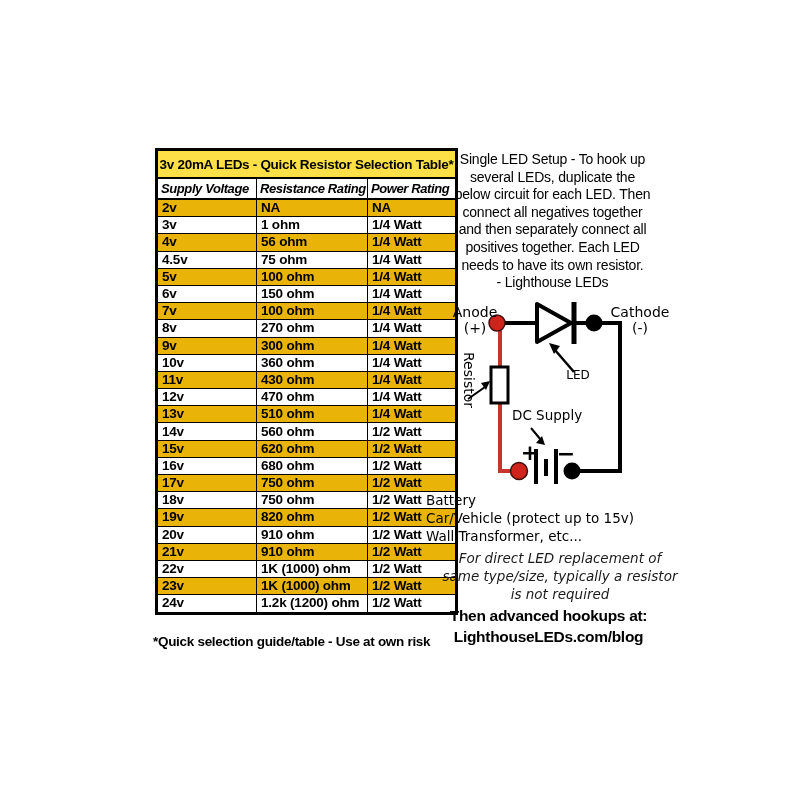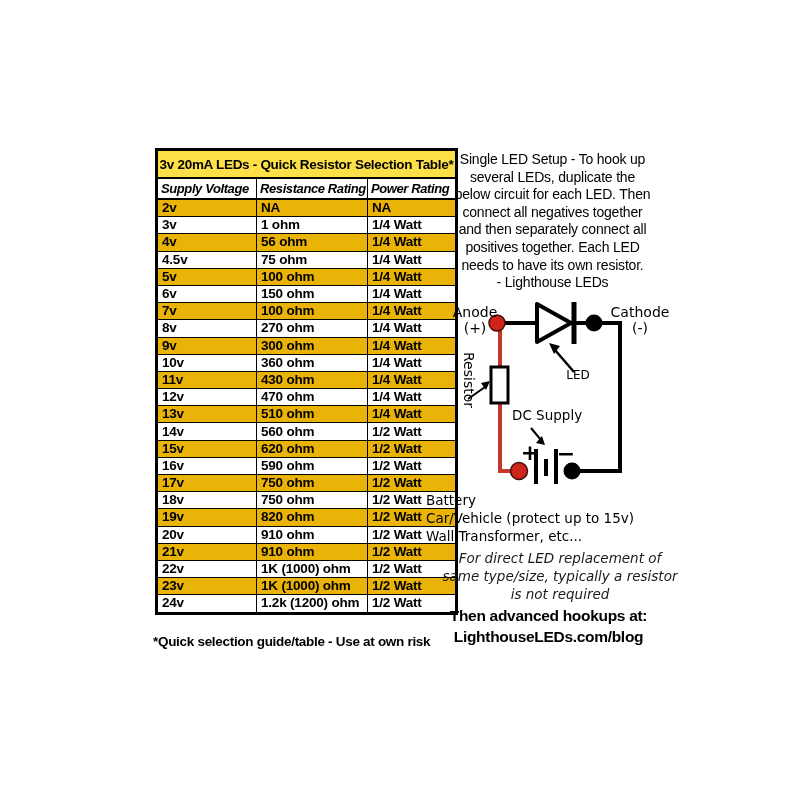--- a/index.html
+++ b/index.html
@@ -150,21 +150,21 @@
           <td>560 ohm</td>
           <td>1/2 Watt</td>
         </tr>
         <tr class="alt">
           <td>15v</td>
           <td>620 ohm</td>
           <td>1/2 Watt</td>
         </tr>
         <tr>
           <td>16v</td>
-          <td>590 ohm</td>
+          <td>680 ohm</td>
           <td>1/2 Watt</td>
         </tr>
         <tr class="alt">
           <td>17v</td>
           <td>750 ohm</td>
           <td>1/2 Watt</td>
         </tr>
         <tr>
           <td>18v</td>
           <td>750 ohm</td>

